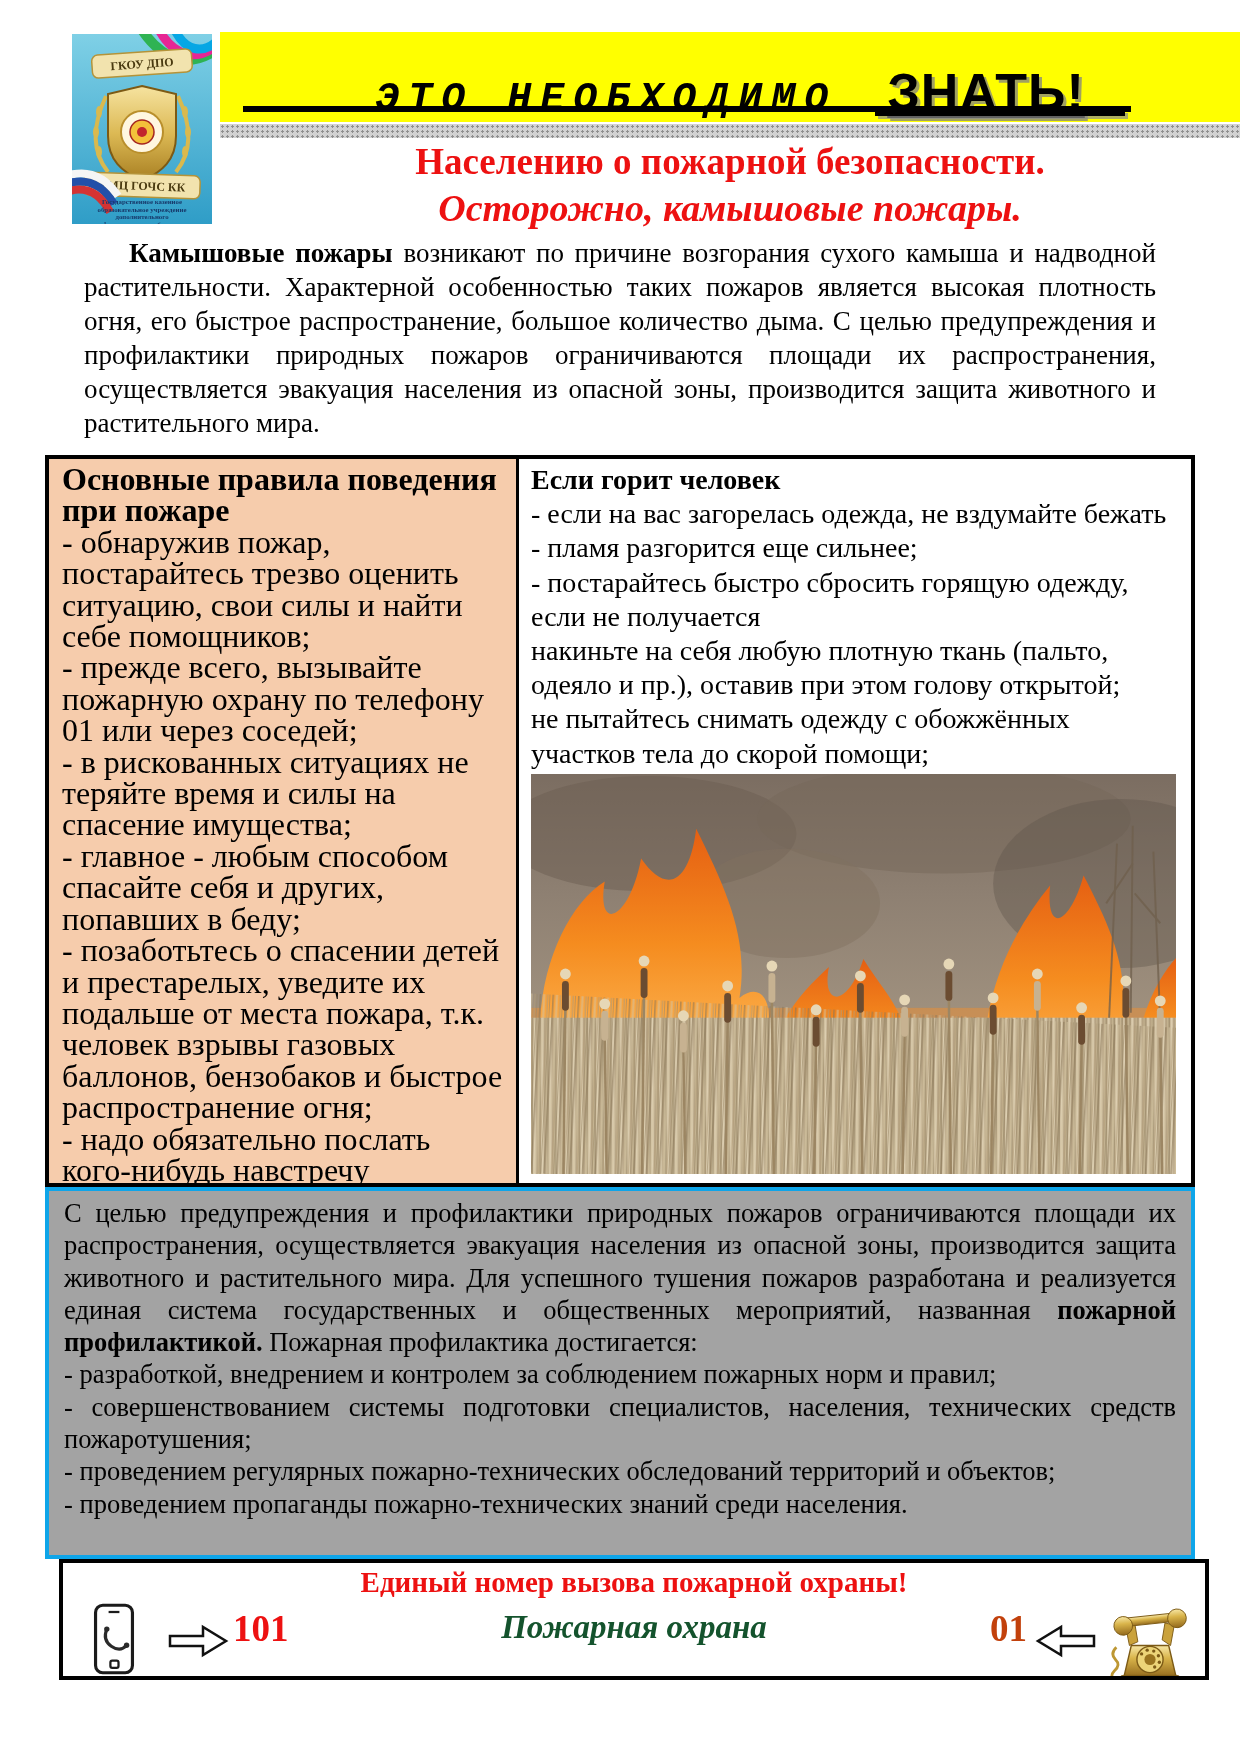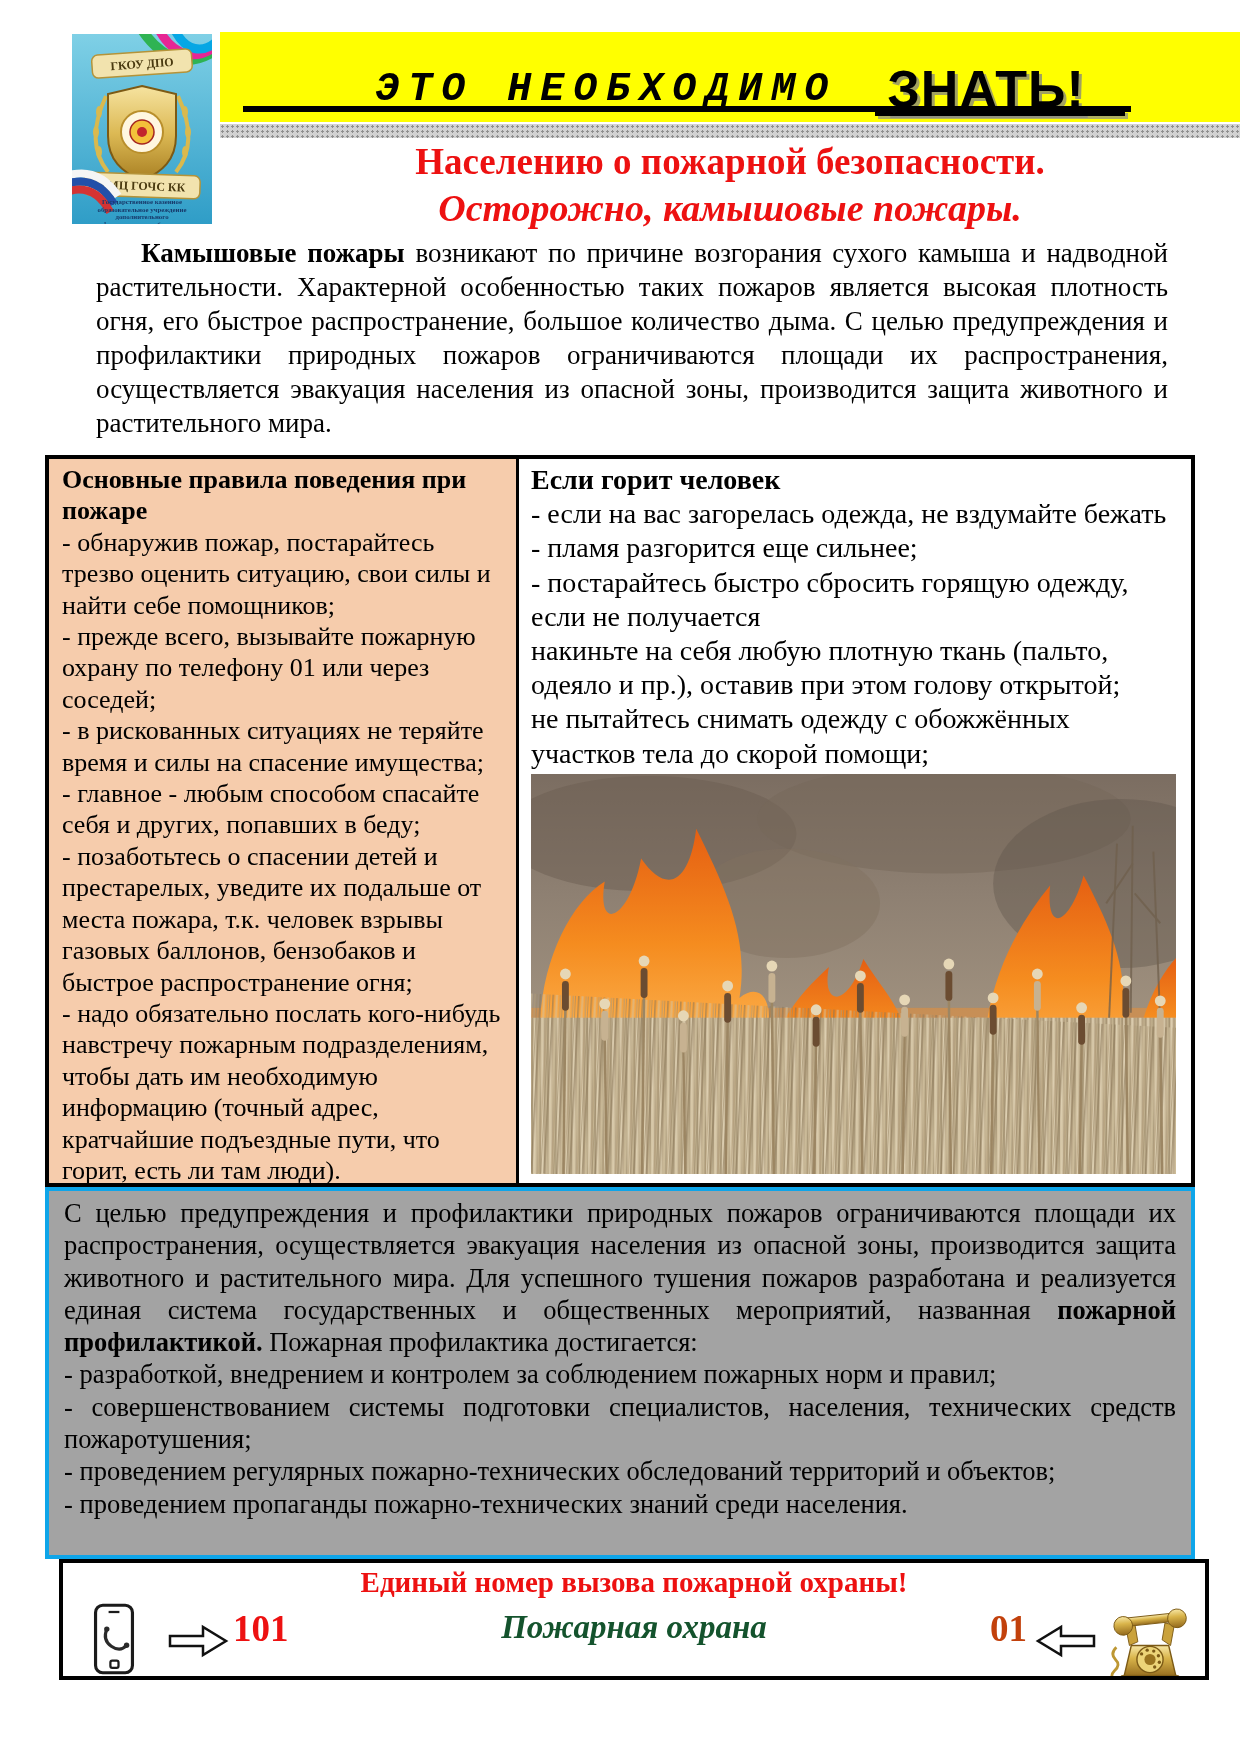--- a/index.html
+++ b/index.html
@@ -2,45 +2,45 @@
 <html><head>
 <meta charset="utf-8">
 <style>
   html,body{margin:0;padding:0;background:#ffffff;}
   .page{position:relative;width:1240px;height:1755px;background:#ffffff;overflow:hidden;
         font-family:"Liberation Serif","DejaVu Serif",serif;color:#000;}
 
   
   .logo-box{position:absolute;left:72px;top:34px;width:140px;height:190px;}
   .yellow-band{position:absolute;left:220px;top:32px;width:1020px;height:90px;background:#ffff00;}
-  .band-inner{position:absolute;left:0;top:0;right:0;bottom:0;display:flex;align-items:center;
+  .band-inner{position:absolute;left:0;top:0;right:0;bottom:0;display:flex;align-items:flex-end;
               justify-content:center;gap:50px;padding-top:24px;}
   .band-main{font-family:"Liberation Mono","DejaVu Sans Mono",monospace;font-style:italic;font-weight:bold;
              font-size:40px;letter-spacing:9px;white-space:nowrap;}
   .band-emph{font-family:"Liberation Sans","DejaVu Sans",sans-serif;font-weight:900;font-size:52px;
              letter-spacing:1px;white-space:nowrap;text-shadow:3px 3px 0 rgba(130,130,130,.75);text-decoration:underline;}
   .band-underline{position:absolute;left:23px;top:74px;width:888px;height:6px;background:#000;}
   .band-underline2{position:absolute;left:655px;top:78px;width:250px;height:6px;background:#000;
                    box-shadow:3px 3px 0 rgba(140,140,140,.7);}
   .dotted-strip{position:absolute;left:220px;top:124px;width:1020px;height:14px;background-color:#d2d2d2;
                 background-image:radial-gradient(circle,#8f8f8f 1px,transparent 1.3px);background-size:5px 5px;}
   .title1{position:absolute;left:220px;top:140px;width:1020px;text-align:center;color:#ed1111;
           font-size:37px;font-weight:bold;}
   .title2{position:absolute;left:220px;top:186px;width:1020px;text-align:center;color:#ed1111;
           font-size:38px;font-weight:bold;font-style:italic;}
 
   
-  .intro{position:absolute;left:96px;top:236px;width:1072px;font-size:27px;line-height:34px;
+  .intro{position:absolute;left:84px;top:236px;width:1072px;font-size:27px;line-height:34px;
          text-align:justify;text-indent:45px;}
 
   
   .main-table{position:absolute;left:45px;top:455px;width:1150px;height:732px;border:4px solid #000;
               box-sizing:border-box;display:flex;}
   .left-col{width:470px;box-sizing:border-box;background:#f6ccac;border-right:3px solid #000;
-            padding:5px 13px;font-size:26px;line-height:31.4px;overflow:hidden;}
+            padding:5px 13px;font-size:32px;line-height:31.4px;overflow:hidden;}
   .left-col .panel-title{font-weight:bold;}
   .right-col{flex:1;box-sizing:border-box;padding:4px 12px;font-size:28px;line-height:34.2px;overflow:hidden;}
   .right-col .panel-title{font-weight:bold;}
   .fire-photo{display:block;width:645px;height:400px;margin-top:3px;}
 
   
   .green-panel{position:absolute;left:45px;top:1187px;width:1150px;height:372px;background:#a3a3a3;
                border:4px solid #0ea5e9;box-sizing:border-box;padding:6px 15px;font-size:26.5px;
                line-height:32.3px;text-align:justify;overflow:hidden;}
   .green-panel .b{font-weight:bold;}

